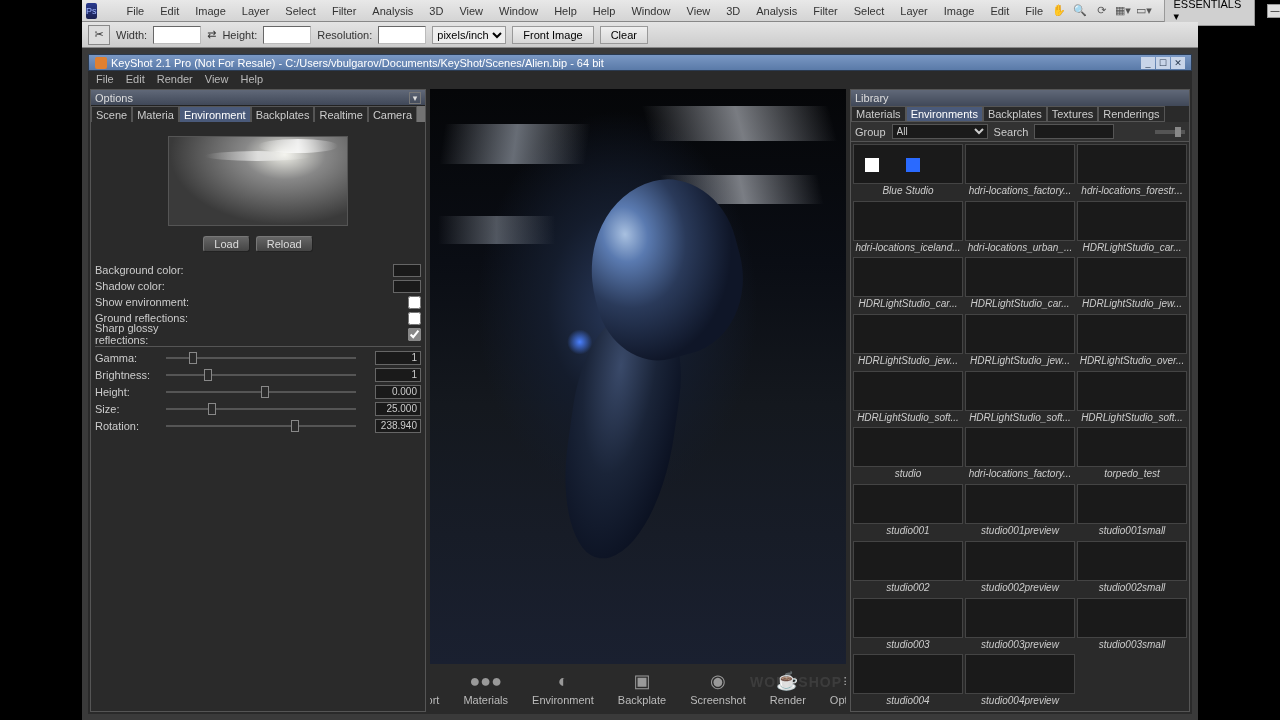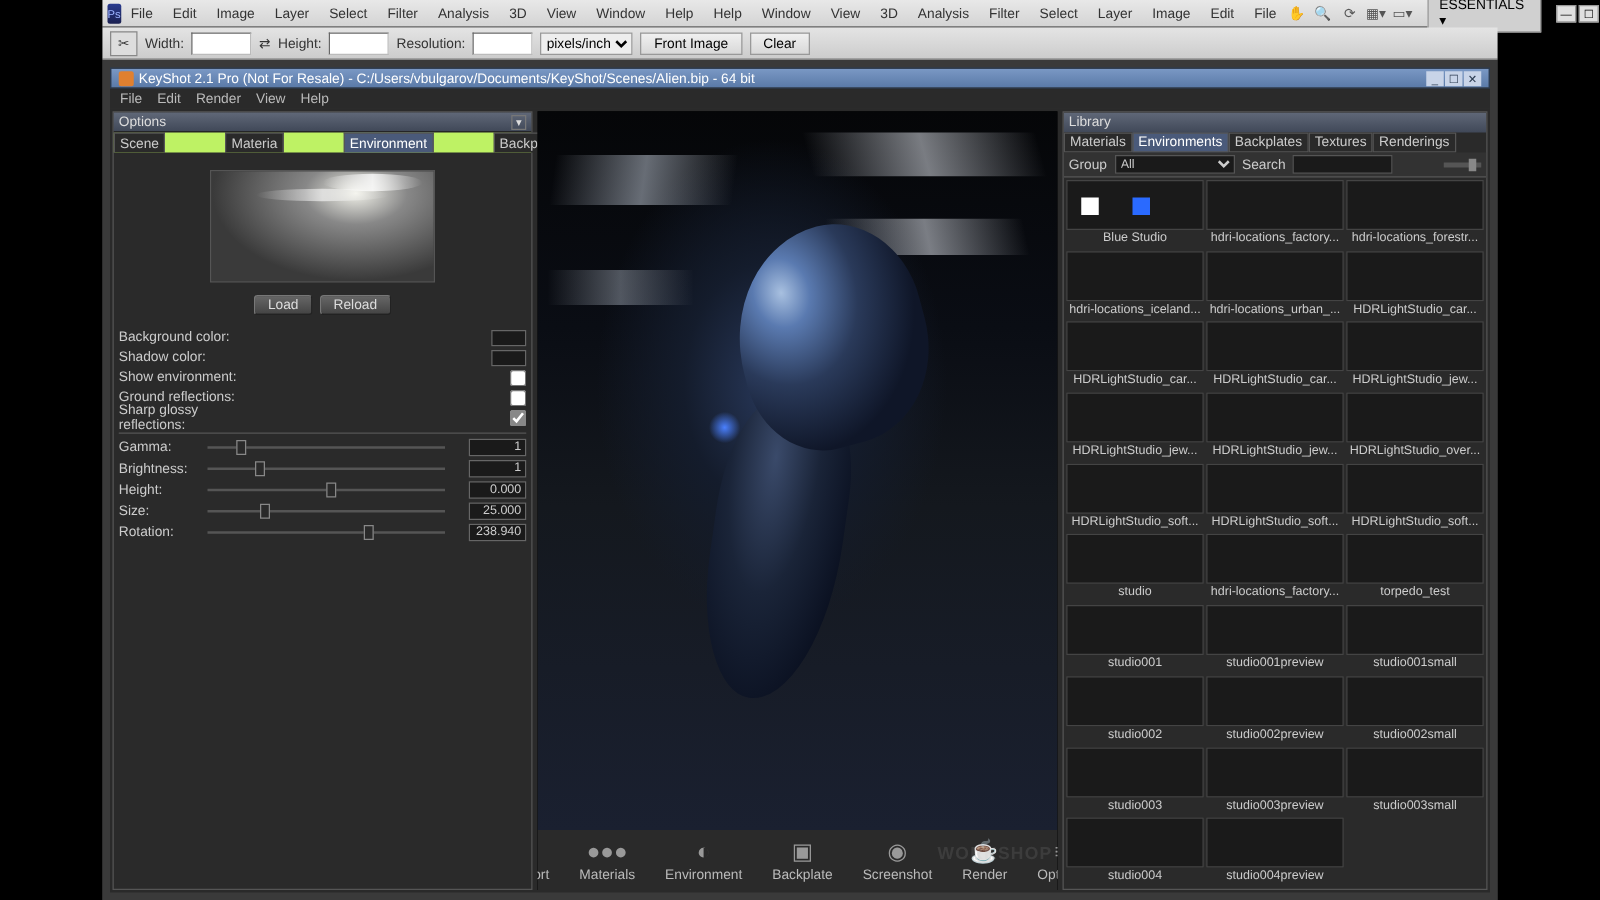--- a/index.html
+++ b/index.html
@@ -1,19 +1,19 @@
 <!DOCTYPE html>
 <html><head>
 <meta charset="utf-8">
 <style>
 * { margin: 0; padding: 0; box-sizing: border-box; font-family: Tahoma, Geneva, sans-serif; font-size: 11px; user-select: none; }
 body { background: #000; width: 1280px; height: 720px; overflow: hidden; position: relative; }
 .ps-window { position: absolute; left: 82px; top: 0; width: 1116px; height: 720px; background: #404040; display: flex; flex-direction: column; }
 .menubar { height: 22px; background: linear-gradient(#e8e8e8,#d4d4d4); display: flex; align-items: center; padding: 0 4px; border-bottom: 1px solid #888; }
-.menubar .ps-icon { width: 16px; height: 16px; background: linear-gradient(#2a3b8f,#1a2050); display: flex; align-items: center; justify-content: center; color: #9db4ff; font-size: 9px; font-weight: normal; border-radius: 2px; margin-right: 0; }
+.menubar .ps-icon { width: 16px; height: 16px; background: linear-gradient(#2a3b8f,#1a2050); display: flex; align-items: center; justify-content: center; color: #9db4ff; font-size: 9px; font-weight: normal; border-radius: 2px; margin-right: 22px; }
 .menubar .mitem { padding: 0 8px; color: #333; cursor: default; }
 .menubar .right { margin-left: auto; display: flex; align-items: center; gap: 4px; }
 .menubar .tool-ico { width: 18px; height: 18px; display: flex; align-items: center; justify-content: center; color: #555; }
 .menubar .essentials { padding: 2px 8px; background: #d0d0d0; border: 1px solid #999; margin-left: 8px; }
 .winctrl { display:flex; gap:2px; margin-left:8px;}
 .winctrl span{width:16px;height:14px;border:1px solid #999;background:#e0e0e0;display:flex;align-items:center;justify-content:center;font-size:9px;}
 .optionbar { height: 26px; background: linear-gradient(#e4e4e4,#cccccc); border-bottom: 1px solid #888; display: flex; align-items: center; padding: 0 6px; gap: 6px; color: #333; }
 .optionbar .crop-ico{width:22px;height:20px;border:1px solid #888;background:#ddd;display:flex;align-items:center;justify-content:center;}
 .optionbar label{font-size:11px;}
 .optionbar input[type=text]{height:18px;border:1px inset #bbb;background:#fff;padding:0 4px;width:48px;}
@@ -23,21 +23,21 @@
 .doc-title{height:17px;background:linear-gradient(#7a98c4,#5a7aa8);color:#fff;font-size:11px;display:flex;align-items:center;padding:0 6px;border:1px solid #2a3a50;justify-content:flex-end;}
 .doc-title .ks-ico{width:12px;height:12px;background:#e08030;margin-right:4px;border-radius:2px;}
 .doc-title .ctrls{margin-left:auto;display:flex;gap:1px;}
 .doc-title .ctrls span{width:14px;height:12px;background:#c8d4e8;color:#2a3a50;display:flex;align-items:center;justify-content:center;font-size:9px;}
 .ks-menubar{height:16px;background:#2a2a2a;color:#bbb;display:flex;align-items:center;padding:0 2px;gap:0;}
 .ks-menubar span{padding:0 6px;font-size:11px;}
 .ks-body{flex:1;display:flex;background:#2a2a2a;overflow:hidden;}
 .opt-panel{width:336px;background:#2a2a2a;display:flex;flex-direction:column;border:1px solid #555;margin:2px;}
 .opt-panel .hdr{height:16px;background:linear-gradient(#606878,#404858);color:#ddd;padding:0 4px;display:flex;align-items:center;border-bottom:1px solid #222;}
 .opt-panel .hdr .x{margin-left:auto;width:12px;height:12px;border:1px solid #777;display:flex;align-items:center;justify-content:center;font-size:9px;}
-.opt-tabs{display:flex;height:16px;background:#bef264;gap:48px;}
+.opt-tabs{display:flex;height:16px;background:#737373;}
 .opt-tabs span{padding:0 4px;color:#ccc;border:1px solid #555;border-bottom:none;background:#2a2a2a;display:flex;align-items:center;font-size:11px;}
 .opt-tabs span.active{background:#4a5a7a;color:#fff;}
 .opt-content{flex:1;padding:8px 4px;color:#ccc;font-size:11px;overflow:hidden;}
 .env-preview{width:180px;height:90px;margin:6px auto 10px;background:radial-gradient(ellipse at 65% 20%,#f0f0e8 0%,#888 25%,#3a3a3a 70%);border:1px solid #555;position:relative;overflow:hidden;}
 .env-preview::before{content:"";position:absolute;top:14px;left:20%;width:60%;height:10px;background:linear-gradient(90deg,transparent,#fff,transparent);opacity:.6;border-radius:50%;}
 .env-preview::after{content:"";position:absolute;top:2px;left:50%;width:45%;height:14px;background:linear-gradient(90deg,transparent,#fff,transparent);opacity:.8;border-radius:50%;}
 .btnrow{display:flex;justify-content:center;gap:6px;margin-bottom:10px;}
 .btnrow button{background:linear-gradient(#666,#444);color:#ddd;border:1px outset #777;padding:1px 10px;font-size:11px;border-radius:3px;}
 .prop{display:flex;align-items:center;height:16px;margin-bottom:0;}
 .prop .lbl{width:115px;}
@@ -68,21 +68,21 @@
 .tbitem .ico{width:24px;height:22px;display:flex;align-items:center;justify-content:center;font-size:18px;color:#999;}
 .lib-panel{width:340px;background:#2a2a2a;border:1px solid #555;margin:2px;display:flex;flex-direction:column;overflow:hidden;}
 .lib-panel .hdr{height:16px;background:linear-gradient(#606878,#404858);color:#ddd;padding:0 4px;display:flex;align-items:center;}
 .lib-tabs{display:flex;height:16px;}
 .lib-tabs span{padding:0 4px;color:#ccc;border:1px solid #555;background:#2a2a2a;display:flex;align-items:center;font-size:11px;}
 .lib-tabs span.active{background:#4a5a7a;color:#fff;}
 .lib-filter{height:20px;display:flex;align-items:center;gap:6px;padding:0 4px;color:#ccc;background:#323232;border-bottom:1px solid #555;}
 .lib-filter select,.lib-filter input{background:#1a1a1a;color:#ccc;border:1px solid #555;height:15px;font-size:10px;}
 .lib-filter select{width:96px;}
 .lib-filter input{width:80px;}
-.lib-grid{flex:1;overflow-y:auto;padding:2px;display:grid;grid-template-columns:repeat(3,1fr);gap:2px;scrollbar-width:thin;}
+.lib-grid{flex:1;overflow-y:auto;padding:2px;display:grid;grid-template-columns:repeat(3,1fr);gap:2px;scrollbar-width:thin;font-style:italic;}
 .lib-grid::-webkit-scrollbar{width:12px;}
 .lib-grid::-webkit-scrollbar-track{background:#2a2a2a;}
 .lib-grid::-webkit-scrollbar-thumb{background:#555;}
 .thumb-cell{display:flex;flex-direction:column;align-items:center;}
 .thumb-cell .img{width:100%;height:40px;background:#1a1a1a;border:1px solid #444;position:relative;overflow:hidden;}
 .thumb-cell .lbl{font-size:10px;color:#ccc;text-align:center;padding:1px 0;white-space:nowrap;overflow:hidden;text-overflow:ellipsis;width:100%;}
 .hdri-sky{background:linear-gradient(180deg,#3a5a9a 40%,#8a6a4a 60%);}
 .hdri-night{background:linear-gradient(180deg,#0a0a18 50%,#2a2a1a 60%);}
 .hdri-forest{background:linear-gradient(180deg,#6a7a8a 35%,#1a2a1a 55%);}
 .hdri-urban{background:linear-gradient(180deg,#2a4aaa 40%,#4a3a2a 60%);}

